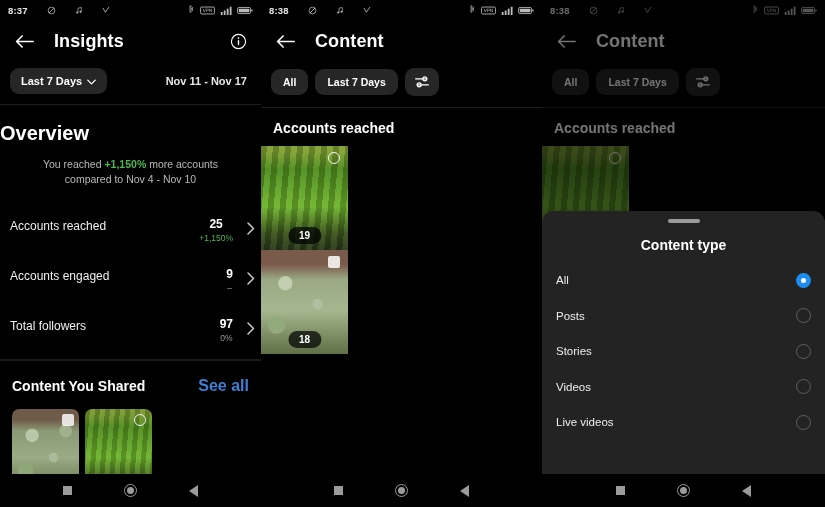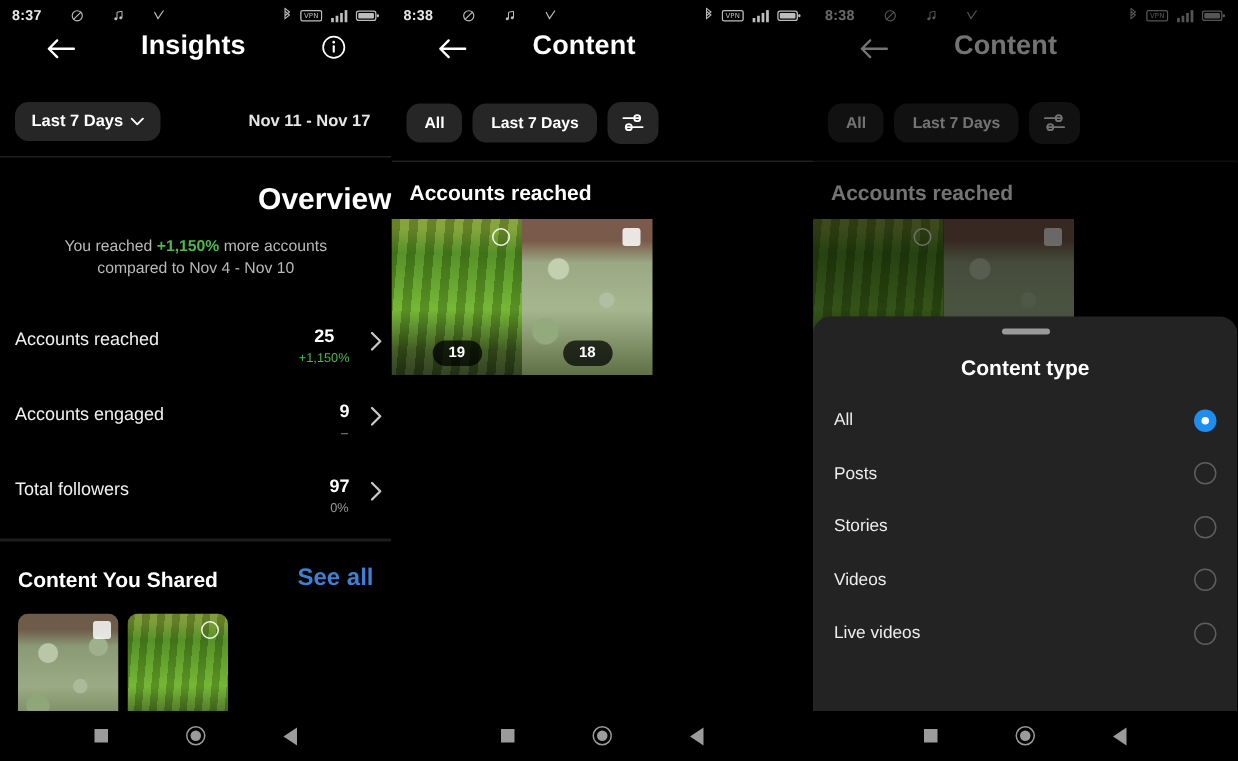--- a/index.html
+++ b/index.html
@@ -20,37 +20,37 @@
   .statusbar {
     height:20px; display:flex; align-items:center;
     padding:0 8px; font-size:9px; color:#d8d8d8; letter-spacing:.2px;
   }
   .sb-left { display:flex; align-items:center; gap:19px; }
   .sb-time { font-size:9.5px; font-weight:bold; color:#e8e8e8; }
   .sb-right { margin-left:auto; display:flex; align-items:center; gap:5px; }
   .sb-ico { opacity:.88; display:flex; align-items:center; }
 
   
-  .appbar { height:42px; display:flex; padding:0 28px; position:relative;gap:24px; }
+  .appbar { height:42px; display:flex; align-items:center; padding:0 12px; position:relative; }
   .backarrow { width:24px; height:24px; display:flex; align-items:center; justify-content:center; cursor:pointer; }
   .apptitle { font-size:18px; font-weight:bold; color:#fff; margin-left:18px; letter-spacing:.1px; }
   .info-btn { margin-left:auto; width:22px; height:22px; display:flex; align-items:center; justify-content:center; }
 
   
   .filterrow { display:flex; align-items:center; padding:6px 10px 10px 10px; }
   .chip {
     background:#262626; color:#fff; font-size:11px; font-weight:bold;
     border-radius:9px; padding:7px 11px; display:flex; align-items:center; gap:5px; cursor:pointer;
   }
   .daterange { margin-left:auto; font-size:11px; font-weight:bold; color:#e6e6e6; padding-right:4px; }
 
   .hrule { height:1px; background:#1f1f1f; width:100%; }
 
   
-  .overview-title { text-align:right; font-size:20px; font-weight:bold; color:#fff; margin-top:17px; }
+  .overview-title { text-align:left; font-size:20px; font-weight:bold; color:#fff; margin-top:17px; }
   .overview-sub { text-align:center; font-size:10.5px; color:#b9b9b9; margin-top:12px; line-height:1.45; padding:0 24px; }
   .grn { color:#4db84d; font-weight:bold; }
 
   .metrics { margin-top:18px; }
   .metric { display:flex; align-items:flex-start; padding:12px 12px 12px 10px; position:relative; cursor:pointer; }
   .metric-label { font-size:12px; color:#f0f0f0; padding-top:2px; }
   .metric-right { margin-left:auto; text-align:center; padding-right:16px; }
   .metric-value { font-size:12px; font-weight:bold; color:#fff; }
   .metric-delta { font-size:8.5px; margin-top:2px; color:#9a9a9a; }
   .metric-delta.up { color:#4db84d; }
@@ -74,21 +74,21 @@
       repeating-linear-gradient(95deg, rgba(0,0,0,.18) 0 5px, rgba(255,255,255,.05) 5px 10px),
       linear-gradient(180deg,#78992f 0 6%, #4e8c1e 20%, #6eb32b 55%, #3d5a1c 82%, #2a3d18 100%); }
   .badge-square { position:absolute; top:5px; right:5px; width:12px; height:12px; border-radius:2px; background:rgba(255,255,255,.82); }
   .badge-ring { position:absolute; top:5px; right:6px; width:12px; height:12px; border-radius:50%; border:1.6px solid rgba(255,255,255,.92); }
 
   
   .cfilterrow { display:flex; align-items:center; gap:7px; padding:6px 10px 11px 10px; }
   .chip-sm { background:#262626; color:#fff; font-size:10.5px; font-weight:bold; border-radius:9px; padding:7px 12px; cursor:pointer; }
   .chip-icon { background:#262626; border-radius:9px; width:34px; height:28px; display:flex; align-items:center; justify-content:center; cursor:pointer; }
   .sec-title { font-size:14px; font-weight:bold; color:#fff; padding:12px 12px 10px 12px; }
-  .media-row { display:flex; }
+  .media-row { display:flex;flex-direction:column; }
   .mediacell { width:87px; height:104px; position:relative; overflow:hidden; flex:none; }
   .mediacell.green-cyp { background:
       repeating-linear-gradient(95deg, rgba(0,0,0,.2) 0 6px, rgba(255,255,255,.05) 6px 12px),
       linear-gradient(180deg,#7fa132 0 6%, #4e8c1e 22%, #6fb42c 58%, #3a541b 84%, #28381a 100%); }
   .mediacell.spruce { background:
       radial-gradient(circle at 28% 32%, #c2cfb0 0 7%, transparent 8%),
       radial-gradient(circle at 65% 52%, #aec0a0 0 6%, transparent 7%),
       radial-gradient(circle at 18% 72%, #93aa7d 0 8%, transparent 9%),
       linear-gradient(180deg,#7a5a4a 0 14%, #9aa884 28%, #a6b78f 58%, #5f7046 100%); }
   .mcount {

